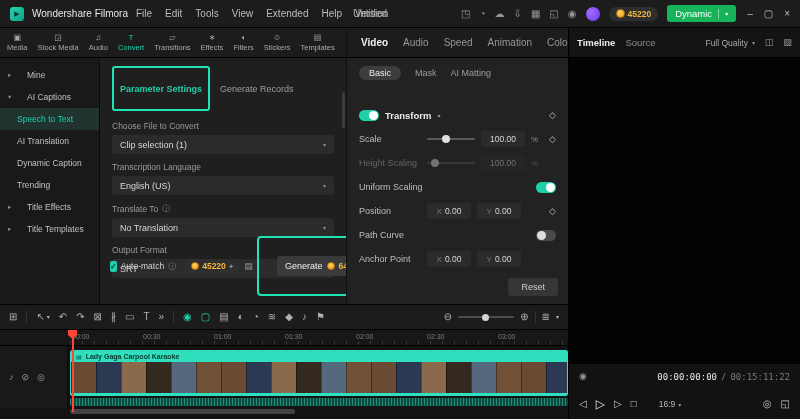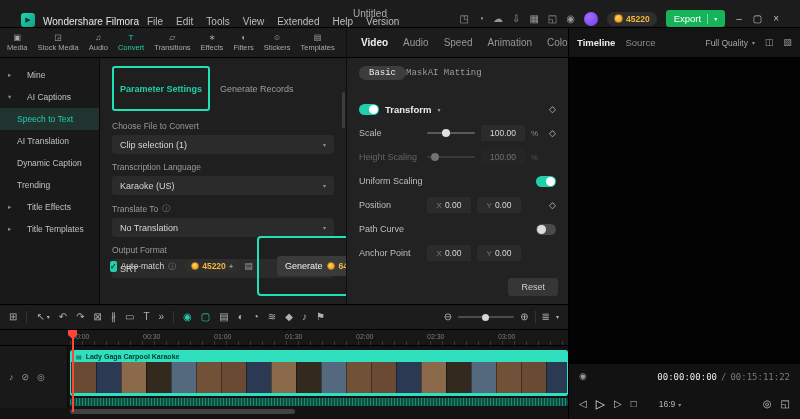--- a/index.html
+++ b/index.html
@@ -1,21 +1,21 @@
 <!DOCTYPE html>
 <html><head>
 <meta charset="utf-8">
 <style>
   * { margin:0; padding:0; box-sizing:border-box; }
   html,body { width:800px; height:419px; background:#0e0e0e; font-family:"Liberation Sans",sans-serif; overflow:hidden; }
   .app { position:relative; width:800px; height:419px; background:#151515; color:#c9c9c9; font-size:10px; }
   .spacer { flex:1; }
 
   
-  .titlebar { position:absolute; left:0; top:0; width:800px; height:28px; background:#1c1c1c; border-bottom:1px solid #000; display:flex; align-items:flex-end; padding:0 21px; gap:8px; }
+  .titlebar { position:absolute; left:0; top:0; width:800px; height:28px; background:#1c1c1c; border-bottom:1px solid #000; display:flex; align-items:center; padding:0 10px; gap:8px; }
   .logo { flex:0 0 14px; width:14px; height:14px; border-radius:3px; background:linear-gradient(135deg,#25d6b0,#0f9f88); display:flex; align-items:center; justify-content:center; font-size:7px; color:#08342b; }
   .appname { font-size:10px; color:#e6e6e6; white-space:nowrap; }
   .menus { display:flex; gap:13px; margin-left:0; }
   .menu { font-size:10px; color:#bdbdbd; }
   .tb-center { position:absolute; left:280px; width:180px; top:0; line-height:28px; text-align:center; font-size:10px; color:#ababab; pointer-events:none; }
   .tb-right { margin-left:auto; display:flex; align-items:center; gap:9px; }
   .tbic { font-size:10px; color:#969696; line-height:1; }
   .avatar { width:14px; height:14px; border-radius:50%; background:radial-gradient(circle at 35% 35%,#a66bff,#6a3df0); }
   .coin-pill { display:flex; align-items:center; gap:3px; background:#2e2e2e; border-radius:9px; padding:2px 7px; }
   .coin { width:9px; height:9px; border-radius:50%; background:radial-gradient(circle at 35% 30%,#ffd45e,#f09819); border:1px solid #c97b10; }
@@ -62,21 +62,21 @@
   .amlabel { font-size:8.5px; color:#d2d2d2; white-space:nowrap; }
   .coin-plus { font-size:8px; color:#c9c9c9; }
   .hist { font-size:9px; color:#9a9a9a; }
   .hlbox2 { border:2px solid #1fe3b4; border-radius:4px; padding:18px; }
   .gen-btn { display:flex; align-items:center; gap:4px; background:#3a3a3a; border:none; border-radius:3px; height:20px; padding:0 8px; color:#efefef; font-size:9px; font-family:inherit; white-space:nowrap; }
   .gen-cost { color:#f4b63c; font-size:8.5px; font-weight:bold; }
   .mid-scroll { position:absolute; right:1px; top:34px; width:3px; height:36px; background:#3c3c3c; border-radius:2px; }
 
   
   .props-panel { position:absolute; left:346px; top:58px; width:222px; height:246px; background:#222; border-left:1px solid #0e0e0e; padding:8px 10px 0 12px; }
-  .btabs { display:flex; align-items:center; margin-bottom:17px;font-family:Liberation Mono, monospace; }
+  .btabs { display:flex; align-items:center; gap:14px; margin-bottom:23px; }
   .btab { font-size:9px; color:#9c9c9c; }
   .btab.active { background:#3d3d3d; color:#ececec; border-radius:9px; padding:2px 10px; }
   .prow { display:flex; align-items:center; min-height:24px; gap:6px; }
   .prow.disabled { opacity:.42; }
   .plabel { font-size:9px; color:#bdbdbd; white-space:nowrap; }
   .plabel.strong { color:#ececec; font-weight:bold; font-size:9.5px; }
   .plabel.w { flex:0 0 62px; }
   .plabel.grow { flex:1; }
   .caret { font-size:6px; color:#9a9a9a; }
   .kf { color:#c0c0c0; font-size:9px; }
@@ -176,21 +176,21 @@
       <span class="tbic">⇩</span>
       <span class="tbic">▦</span>
       <span class="tbic">◱</span>
       <span class="tbic">◉</span>
       <span class="avatar"></span>
       <div class="coin-pill">
         <span class="coin"></span>
         <span class="coin-num">45220</span>
       </div>
       <button class="export-btn">
-        <span>Export</span>
+        <span>Dynamic</span>
         <span class="xdiv"></span>
         <span class="xchev">▾</span>
       </button>
       <span class="winbtn">–</span>
       <span class="winbtn">▢</span>
       <span class="winbtn">×</span>
     </div>
   </header>
 
   <div class="media-tabs">
@@ -283,21 +283,21 @@
       <div class="flabel">Choose File to Convert</div>
       <div class="fselect">
         <span class="fval">Clip selection (1)</span>
         <span class="fchev">▾</span>
       </div>
     </div>
 
     <div class="fgroup">
       <div class="flabel">Transcription Language</div>
       <div class="fselect">
-        <span class="fval">Karaoke (US)</span>
+        <span class="fval">English (US)</span>
         <span class="fchev">▾</span>
       </div>
     </div>
 
     <div class="fgroup">
       <div class="flabel">
           <span>Translate To</span>
           <span class="info">ⓘ</span>
         </div>
       <div class="fselect">

